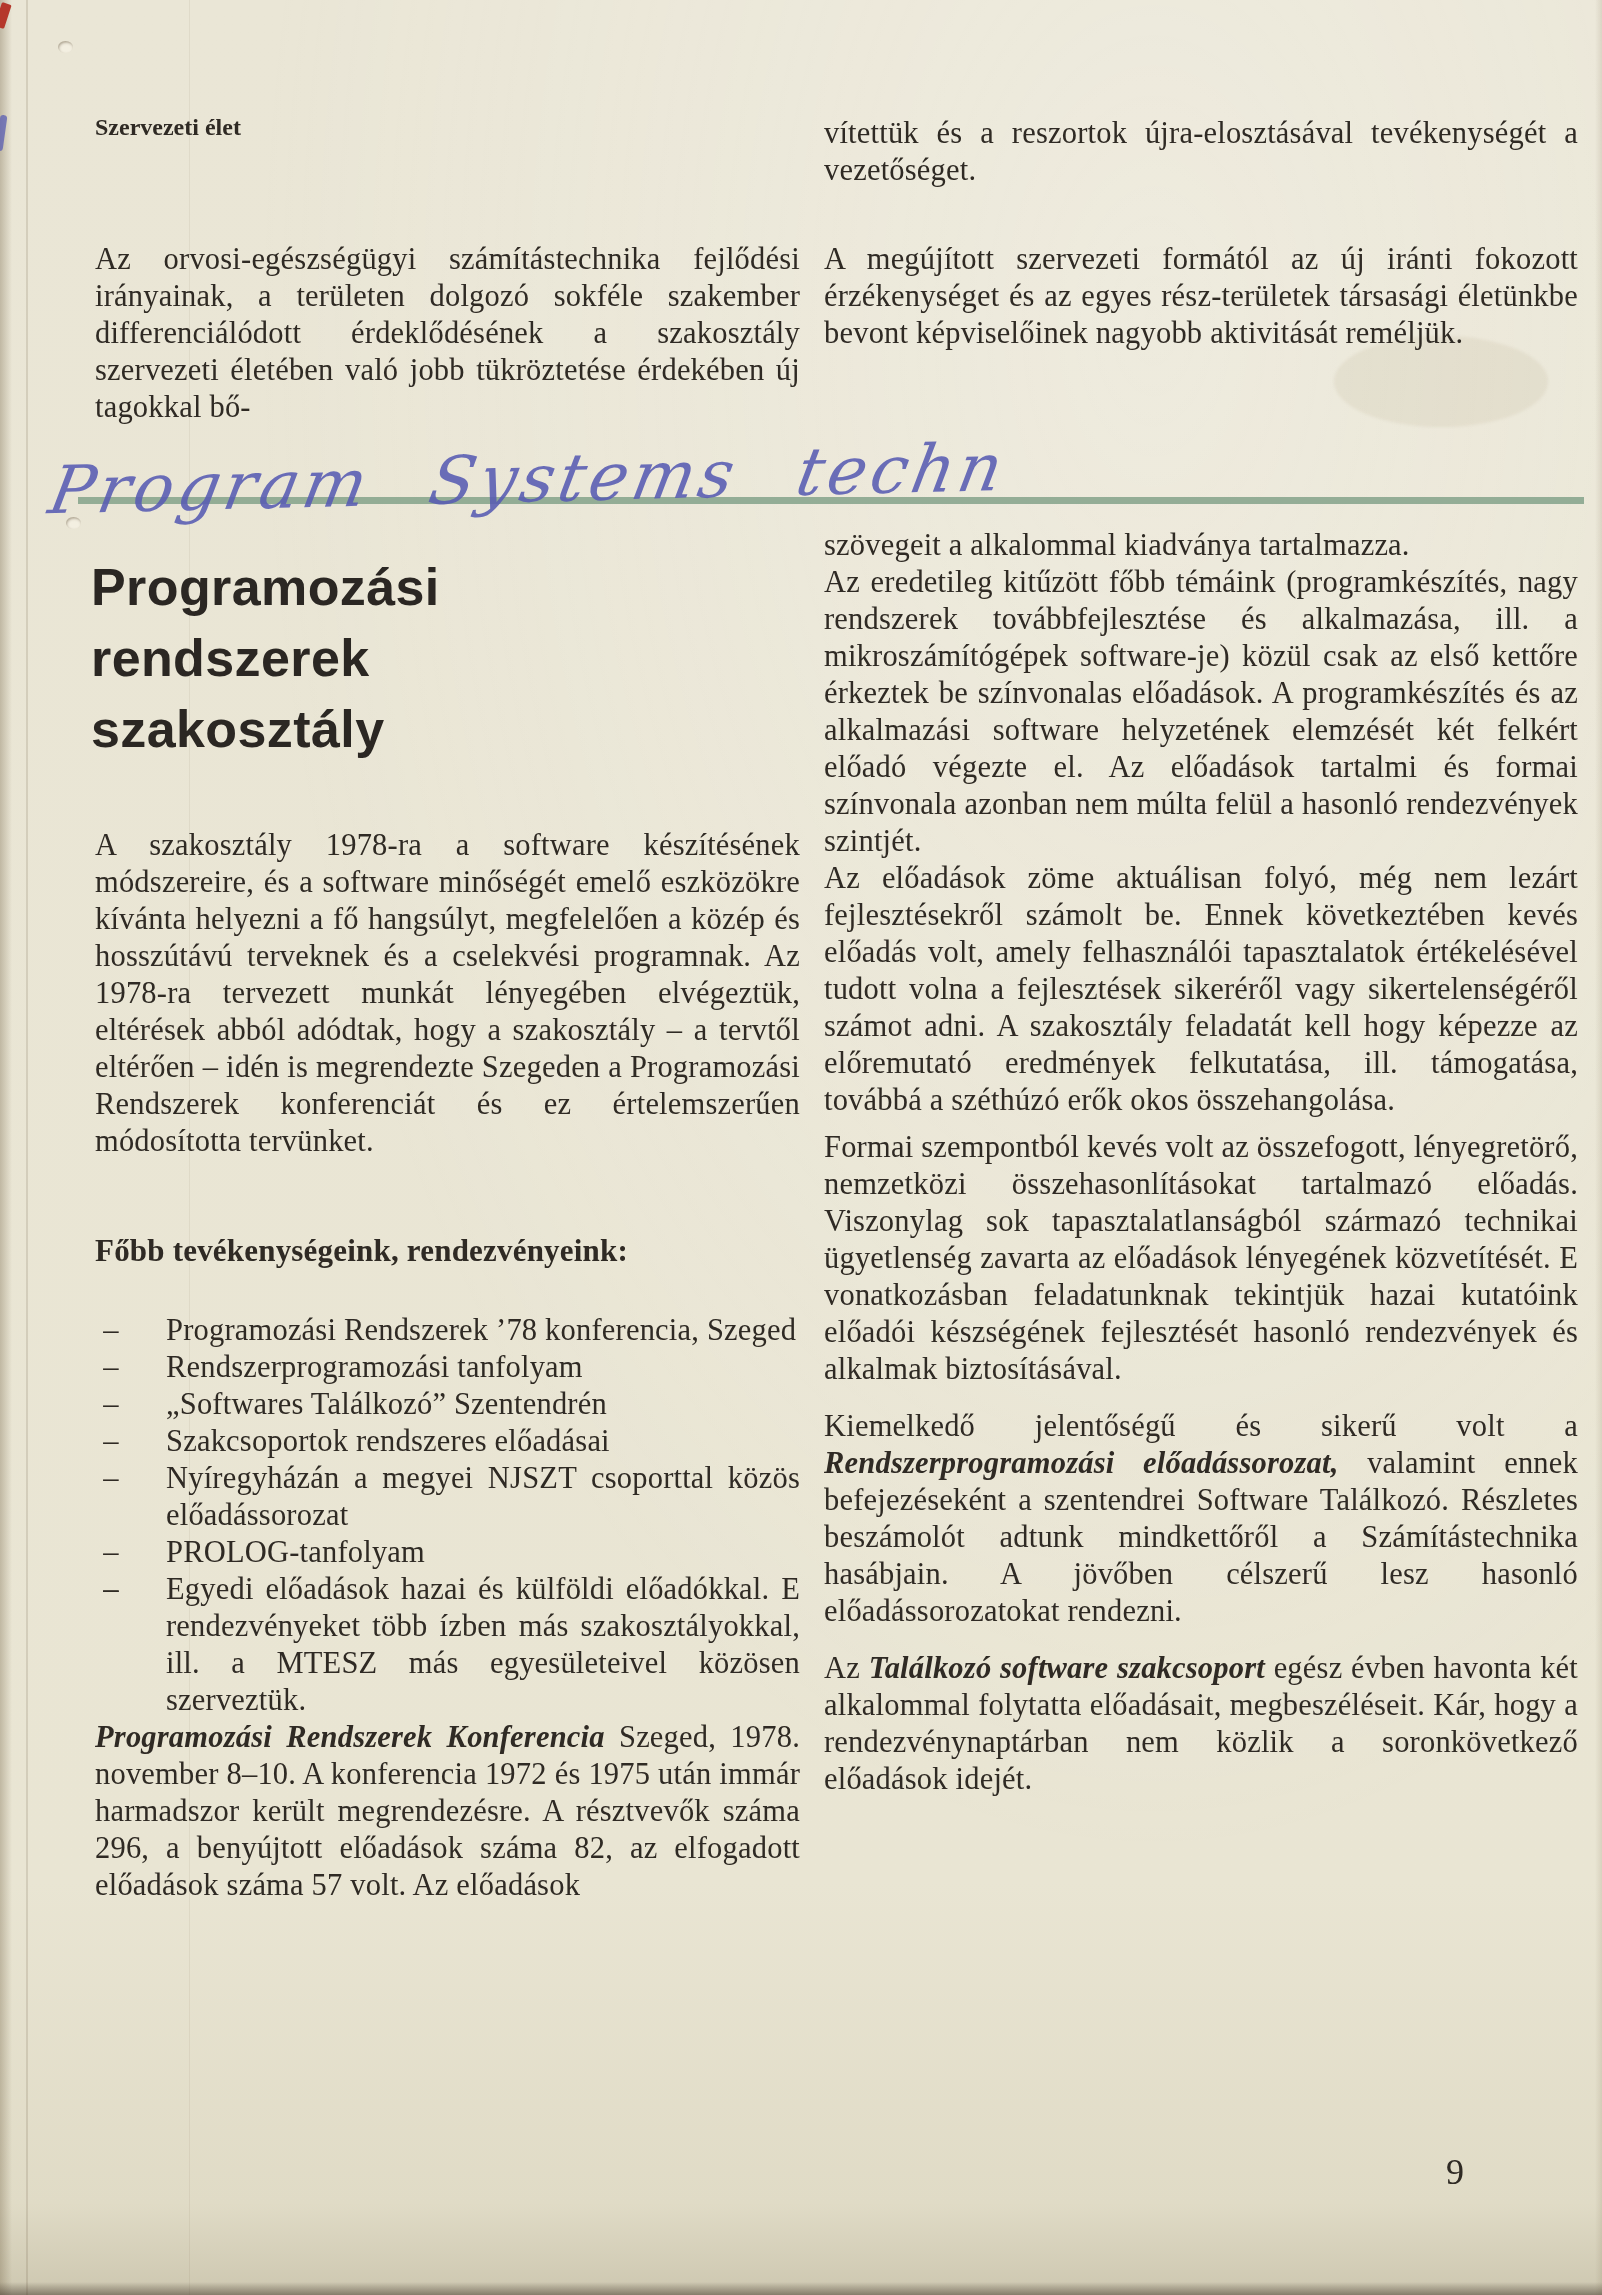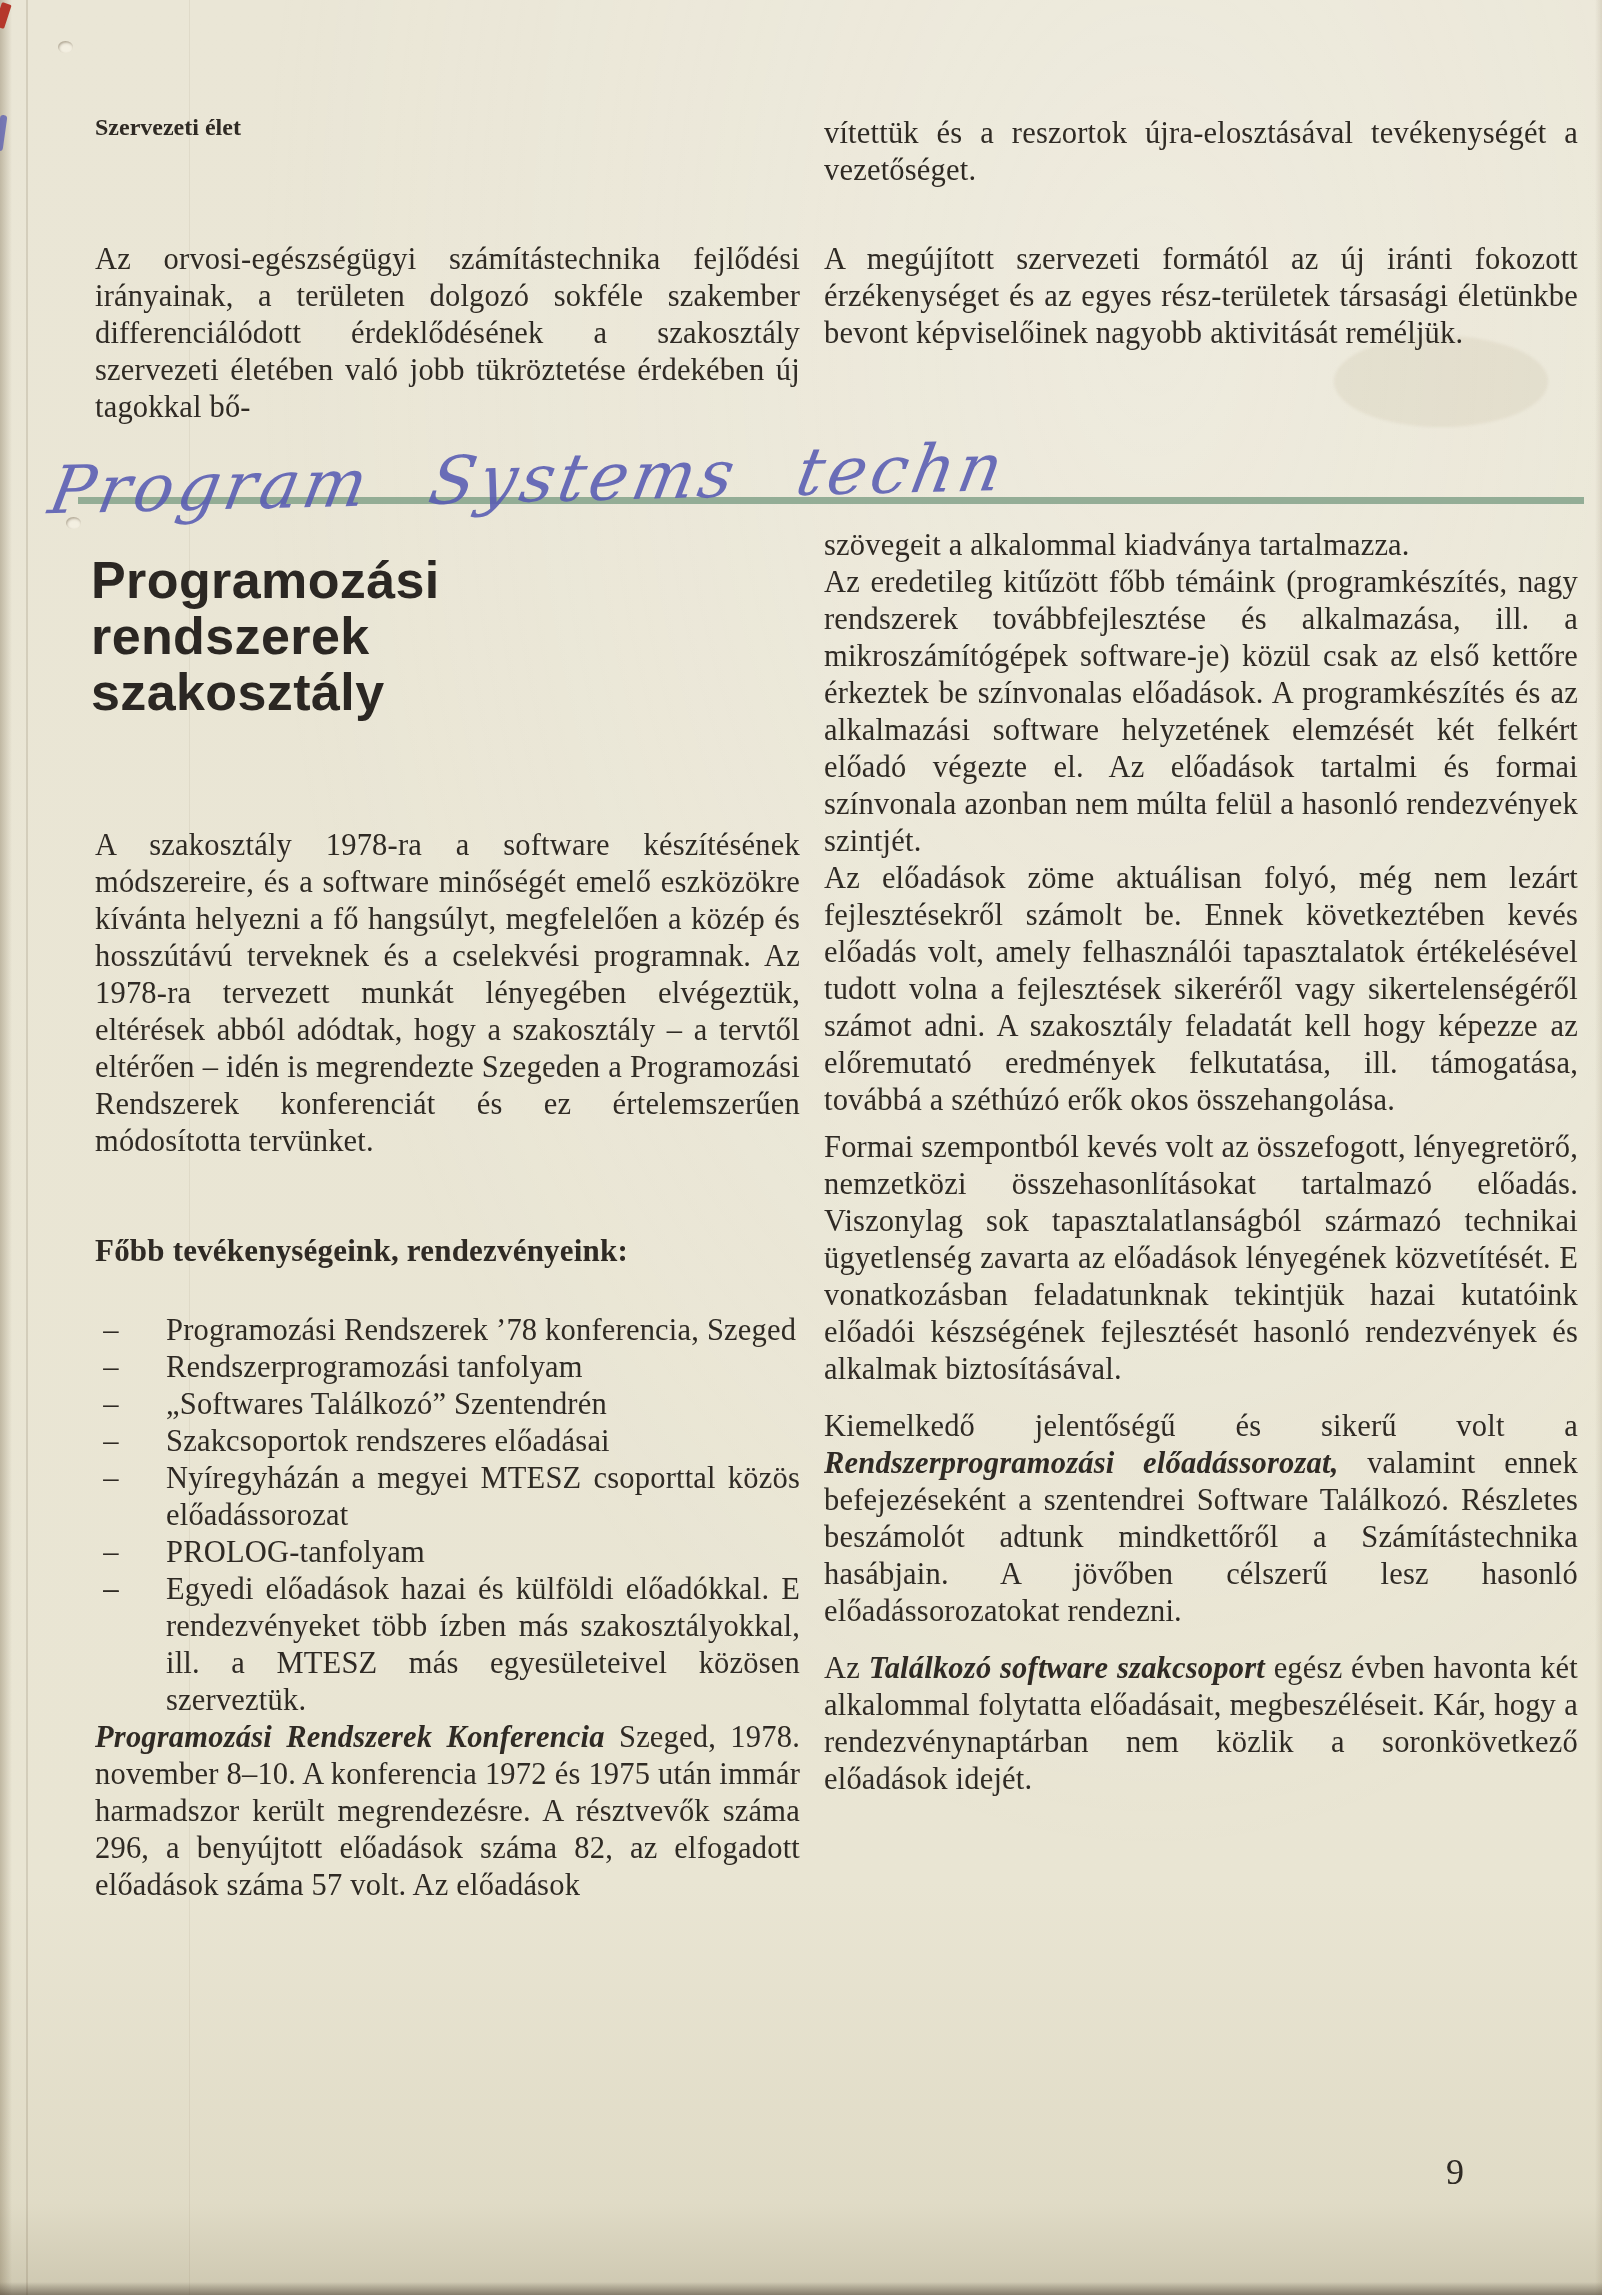--- a/index.html
+++ b/index.html
@@ -28,21 +28,21 @@
     font-style:italic;font-size:66px;line-height:91px;
     color:#585cb3;opacity:.88;
     letter-spacing:4.1px;word-spacing:35px;
     transform:rotate(-1.4deg) skewX(-12deg);
     transform-origin:left top;white-space:nowrap;
   }
   
   .title{
     left:91px;top:517px;width:486px;
     font-family:"Liberation Sans","DejaVu Sans",sans-serif;
-    font-weight:bold;font-size:52px;line-height:56px;color:#2b2723;
+    font-weight:bold;font-size:52px;line-height:71px;color:#2b2723;
     letter-spacing:0.4px;
   }
   
   .left-body{left:95px;top:827px;width:705px;}
   .right-body{left:824px;top:527px;width:754px;}
   .subheading{margin:72px 0 0 0;font-size:31px;font-weight:bold;letter-spacing:0.2px;}
   ul.activities{list-style:none;margin:43px 0 0 0;padding:0;}
   ul.activities li{position:relative;padding-left:71px;margin:0;}
   ul.activities .dash{position:absolute;left:8.2px;top:0;}
   .conf-para{margin-top:0;}
@@ -116,21 +116,21 @@
     <li>
       <span class="dash">–</span>
       <span>„Softwares Találkozó” Szentendrén</span>
     </li>
     <li>
       <span class="dash">–</span>
       <span>Szakcsoportok rendszeres előadásai</span>
     </li>
     <li>
       <span class="dash">–</span>
-      <span>Nyíregyházán a megyei MTESZ csoporttal közös előadássorozat</span>
+      <span>Nyíregyházán a megyei NJSZT csoporttal közös előadássorozat</span>
     </li>
     <li>
       <span class="dash">–</span>
       <span>PROLOG-tanfolyam</span>
     </li>
     <li>
       <span class="dash">–</span>
     </li>
     <li>
       <span class="dash">–</span>

